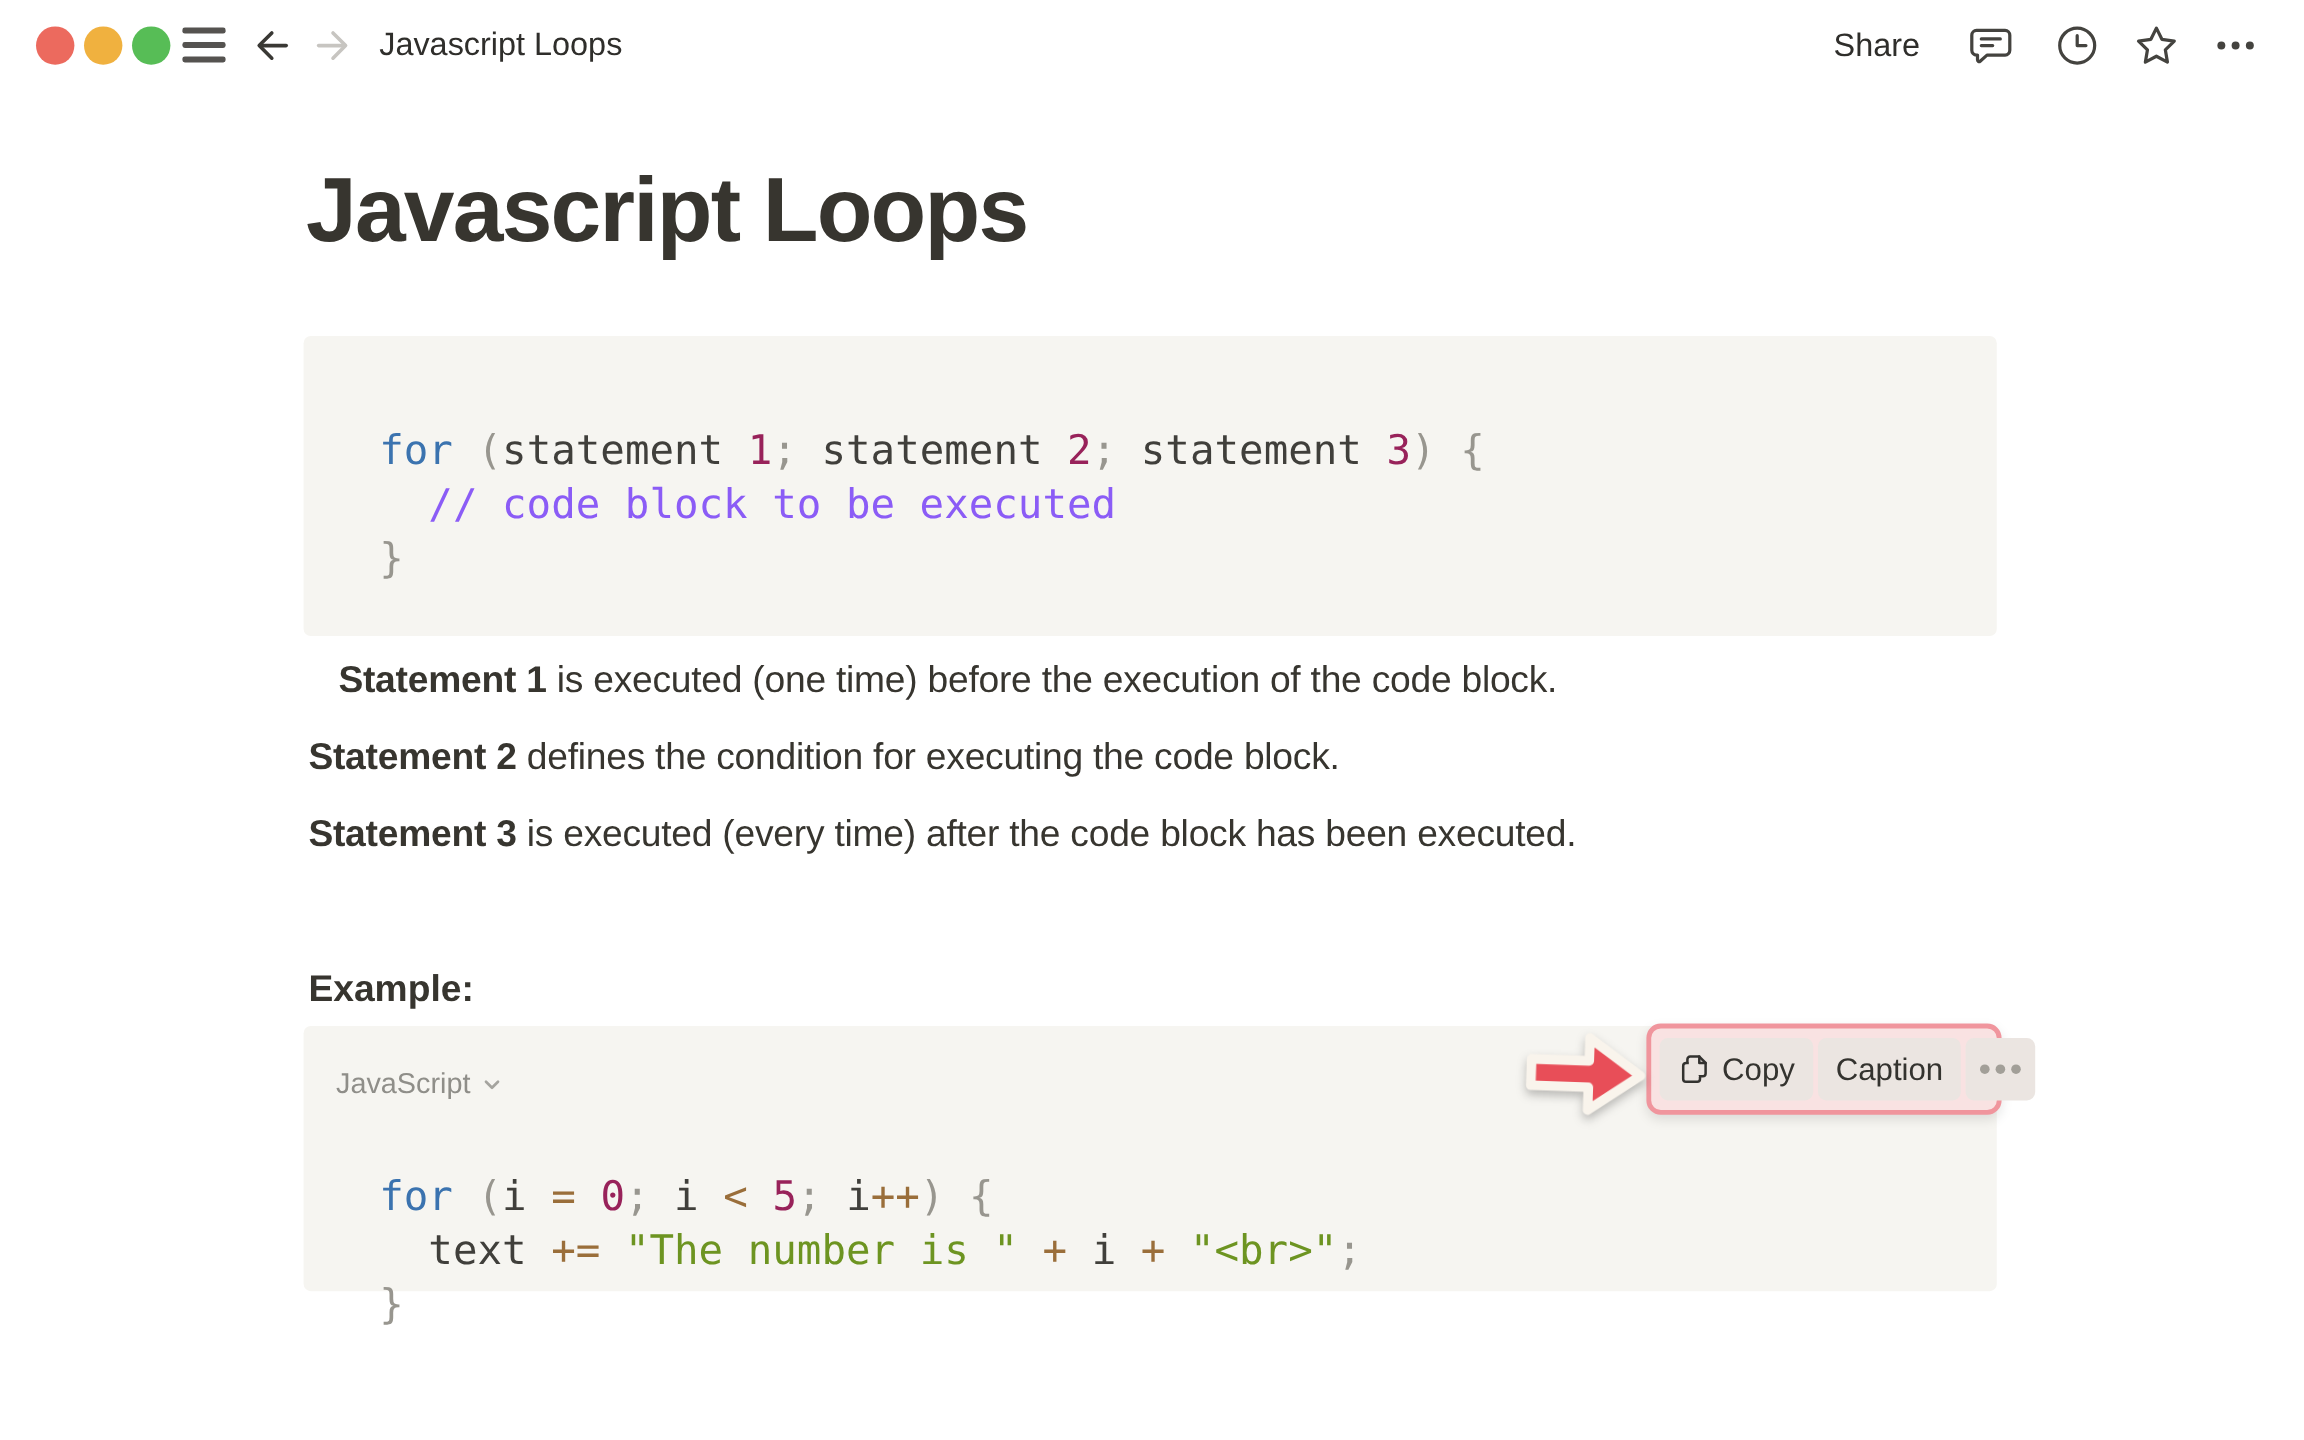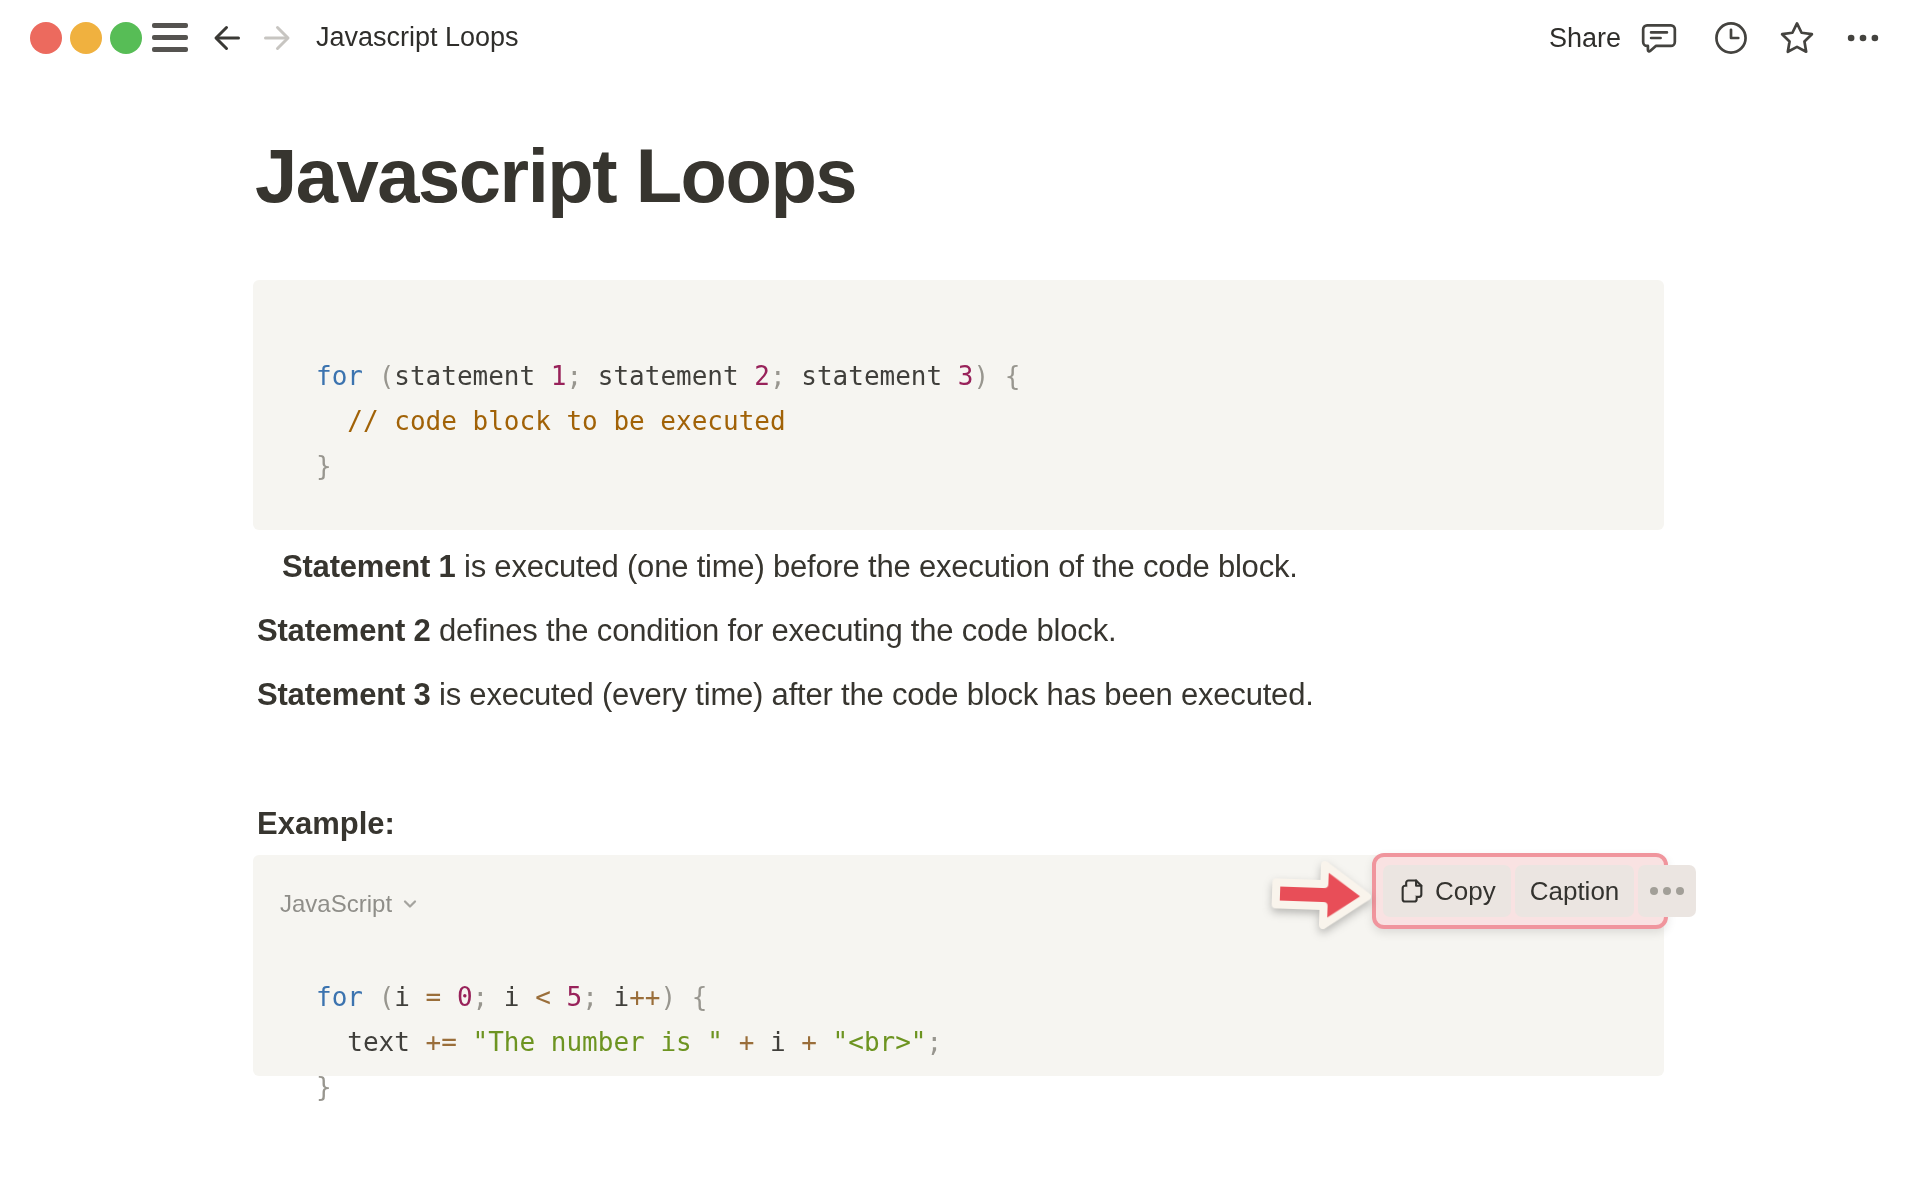--- a/index.html
+++ b/index.html
@@ -12,38 +12,38 @@
   .light.red    { left:30px;  background:#ec6a5e; }
   .light.yellow { left:70px;  background:#f0b13f; }
   .light.green  { left:110px; background:#57bd56; }
   .hamburger { position:absolute; left:152px; top:22px; width:36px; height:32px; cursor:pointer; }
   .hamburger i { position:absolute; left:0; width:36px; height:5px; border-radius:2px; background:#555350; }
   .hamburger i:nth-child(1){top:1px} .hamburger i:nth-child(2){top:13px} .hamburger i:nth-child(3){top:25px}
   .navarrow { position:absolute; top:20px; width:36px; height:36px; }
   .navarrow.back { left:210px; }
   .navarrow.fwd  { left:258px; }
   .breadcrumb { position:absolute; left:316px; top:22px; font-size:27px; font-weight:500; color:#2f2e2b; }
-  .share { position:absolute; left:1528px; top:23px; font-size:27px; font-weight:400; color:#2f2e2b; cursor:pointer;margin-left:21px; }
+  .share { position:absolute; left:1528px; top:23px; font-size:27px; font-weight:400; color:#2f2e2b; cursor:pointer; }
   .tb-icon { position:absolute; top:19px; width:38px; height:38px; cursor:pointer; }
   .tb-icon.comment { left:1640px; } .tb-icon.clock { left:1712px; }
   .tb-icon.star { left:1778px; }   .tb-icon.more { left:1844px; }
 
   
   .page-title { position:absolute; left:255px; top:132px; font-size:76px; font-weight:700;
                 letter-spacing:-1.5px; color:#37352f; }
 
   .codeblock { position:absolute; left:253px; width:1411px; background:#f6f5f1; border-radius:6px; }
   .codeblock.first  { top:280px; height:250px; }
   .codeblock.second { top:855px; height:221px; }
   .code { position:absolute; left:63px; font-family:"DejaVu Sans Mono", monospace;
-          font-size:26px; line-height:45px; white-space:pre; color:#403f3b; }
+          font-size:34px; line-height:45px; white-space:pre; color:#403f3b; }
   .codeblock.first  .code { top:74px; }
   .codeblock.second .code { top:80px;margin-top:40px; }
   .tok-kw{color:#3b73af} .tok-num{color:#98225a} .tok-op{color:#9a6e3a}
-  .tok-str{color:#6d9421} .tok-cm{color:#a16207} .tok-pu{color:#98968f} .tok-pl{color:#403f3b}
+  .tok-str{color:#6d9421} .tok-cm{color:#8b5cf6} .tok-pu{color:#98968f} .tok-pl{color:#403f3b}
 
   .lang-picker { position:absolute; left:27px; top:35px; font-size:24px; color:#8f8e89;
                  display:flex; align-items:center; gap:8px; cursor:pointer; }
 
   .para { position:absolute; left:257px; font-size:31px; letter-spacing:-0.2px; line-height:42px; color:#37352f; }
   .para b { font-weight:700; }
   .p1 { top:546px;margin-left:25px; } .p2 { top:610px; } .p3 { top:674px; }
   .example { position:absolute; left:257px; top:806px; font-size:31px; font-weight:700; }
 
   

